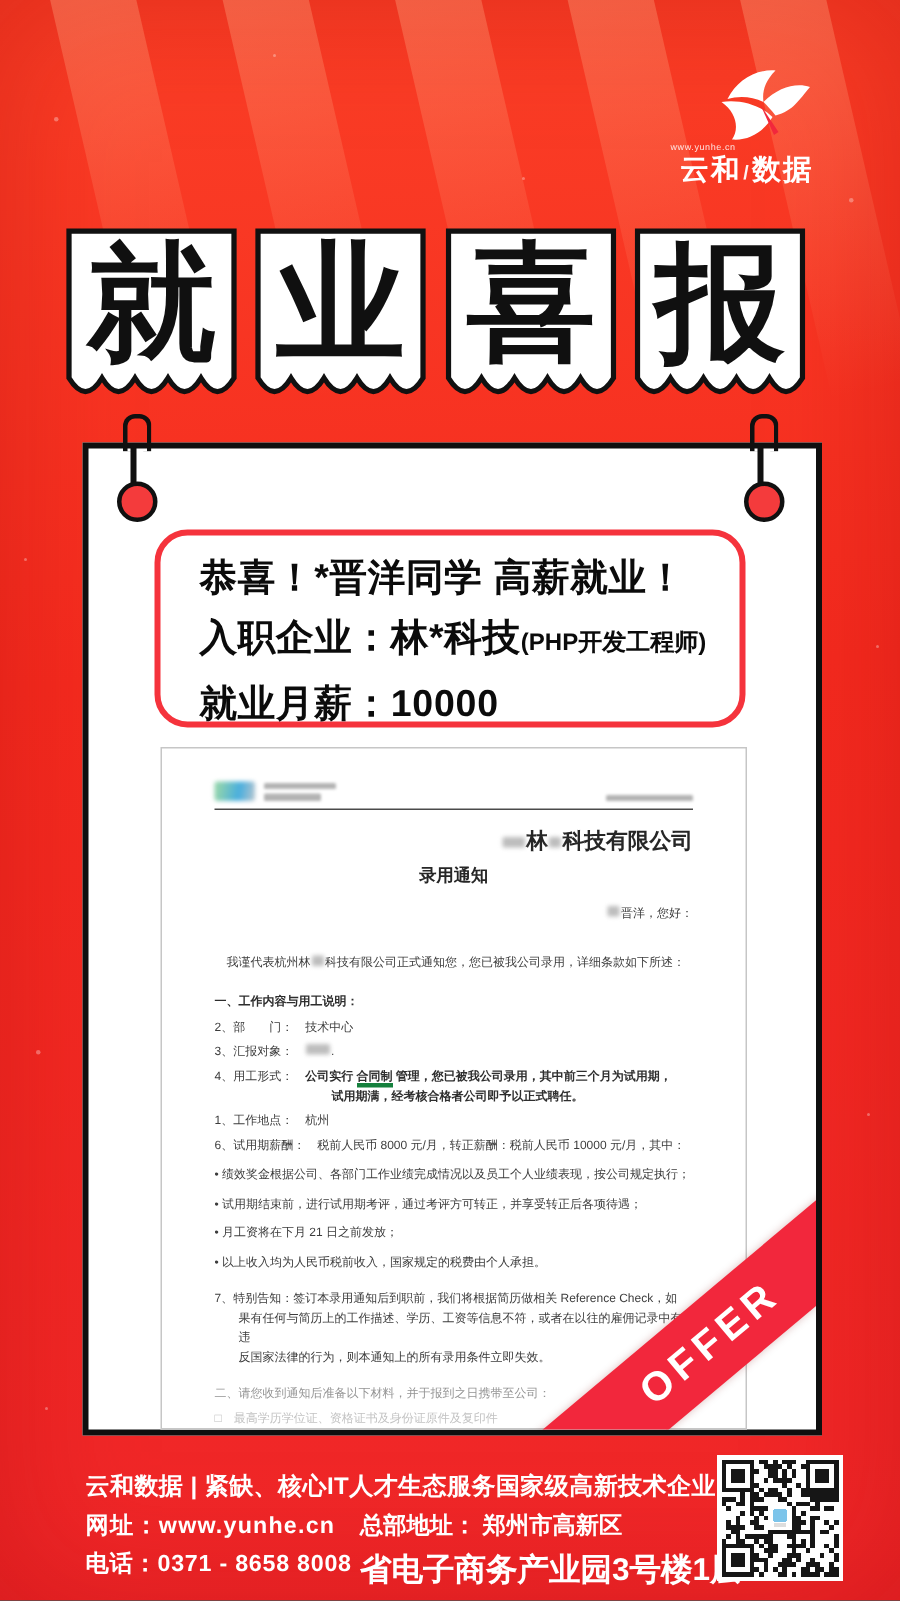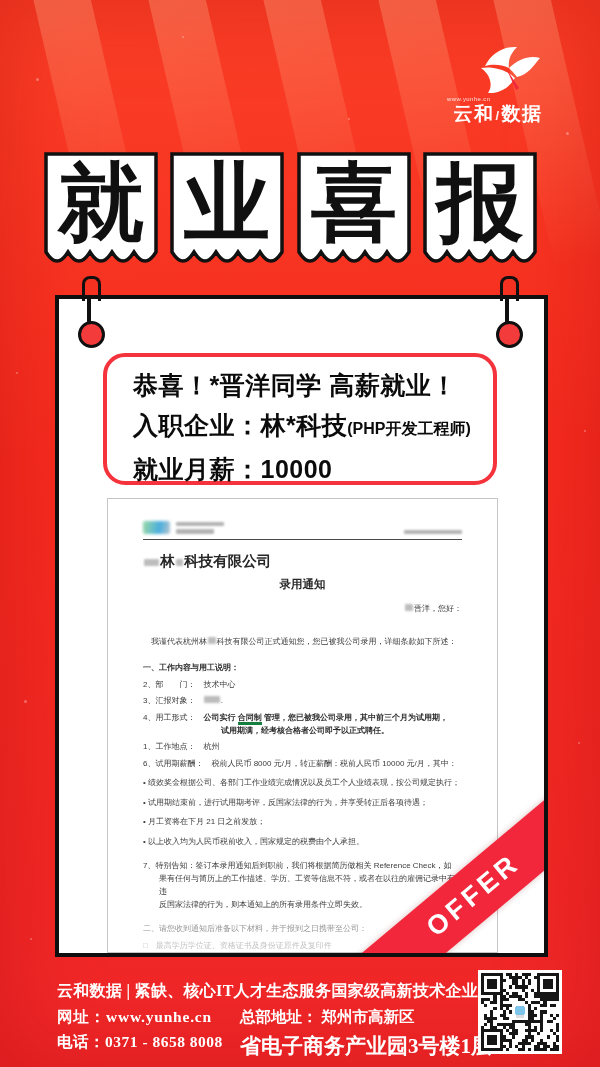--- a/index.html
+++ b/index.html
@@ -43,21 +43,21 @@
   .doc{position:absolute;left:48px;top:199px;width:391px;height:455px;box-sizing:border-box;
     border:1px solid #c6c6c6;padding:0 35px;background:#fff;overflow:hidden;}
   .doc-header{margin-top:22px;display:flex;align-items:flex-end;}
   .doc-header-left{display:flex;align-items:center;gap:6px;}
   .smudge{width:27px;height:13px;border-radius:2px;
     background:linear-gradient(100deg,#8fd3ae 10%,#49aede 60%,#b9c6cf);filter:blur(1.5px);}
   .hbar{background:#b3b3b3;filter:blur(1.1px);height:4.5px;border-radius:1px;}
   .hbar-stack{display:flex;flex-direction:column;gap:3px;}
   .doc-hr{border-top:1.5px solid #4a4a4a;margin-top:5px;}
   .dl{font-size:8px;line-height:13px;color:#3c3c3c;}
-  .t-company{margin-top:12px;text-align:left;font-size:14.5px;line-height:18px;font-weight:bold;color:#262626;}
+  .t-company{margin-top:12px;text-align:right;font-size:14.5px;line-height:18px;font-weight:bold;color:#262626;}
   .t-notice{margin-top:7px;text-align:center;font-size:11.5px;line-height:14px;font-weight:bold;color:#262626;}
   .greet{margin-top:11px;text-align:right;}
   .intro{margin-top:20px;text-indent:8px;}
   .sec{margin-top:13px;font-weight:bold;color:#2d2d2d;}
   .item{margin-top:3.5px;}
   .mt10{margin-top:11px;}
   .cont-deep{padding-left:78px;}
   .cont7{padding-left:16px;}
   .bullet{margin-top:6.5px;}
   .sec2{margin-top:11px;color:#949494;}
@@ -67,21 +67,21 @@
   .ul{border-bottom:3px solid #15803d;}
   .rd{display:inline-block;background:#bdbdbd;height:7px;border-radius:1px;filter:blur(1.3px);margin:0 1px;}
   
   .ribbon-clip{position:absolute;left:59px;top:299px;width:485px;height:654px;overflow:hidden;z-index:4;pointer-events:none;}
   .ribbon{position:absolute;left:214px;top:569px;width:400px;height:54px;background:#f2273c;
     transform:rotate(-40deg);display:flex;align-items:center;justify-content:center;
     box-shadow:0 0 6px rgba(120,0,0,.25);}
   .ribbon span{color:#fff;font-weight:900;font-size:27px;letter-spacing:4px;}
   
   .footer{position:absolute;left:0;top:975px;width:600px;height:92px;color:#fff;}
-  .f-abs{position:absolute;font-weight:bold;white-space:nowrap;font-family:Liberation Serif, serif;}
+  .f-abs{position:absolute;font-weight:bold;white-space:nowrap;}
   .f-tag{left:57px;top:6px;font-size:16px;letter-spacing:.3px;}
   .f-web{left:57px;top:32px;font-size:15.5px;letter-spacing:.8px;}
   .f-addr1{left:240px;top:32px;font-size:15.5px;}
   .f-tel{left:57px;top:57px;font-size:15.5px;letter-spacing:.5px;}
   .f-addr2{left:240px;top:57px;font-size:21px;}
   .qr{position:absolute;left:478px;top:970px;width:84px;height:84px;background:#fff;}
 </style>
 </head>
 <body>
 
@@ -178,21 +178,21 @@
           <div class="dl greet"><span class="rd" style="width: 7.6px;"></span><span>晋洋，您好：</span></div>
           <div class="dl intro"><span>我谨代表杭州林</span><span class="rd" style="width: 7.6px;"></span><span>科技有限公司正式通知您，您已被我公司录用，详细条款如下所述：</span></div>
           <div class="dl sec"><span>一、工作内容与用工说明：</span></div>
           <div class="dl item"><span>2、部　　门：　技术中心</span></div>
           <div class="dl item"><span>3、汇报对象：　</span><span class="rd" style="width: 15.2px;"></span><span>.</span></div>
           <div class="dl item"><span>4、用工形式：　</span><span class="b">公司实行 </span><span class="ul b">合同制</span><span class="b"> 管理，您已被我公司录用，其中前三个月为试用期，</span></div>
           <div class="dl cont-deep"><span class="b">试用期满，经考核合格者公司即予以正式聘任。</span></div>
           <div class="dl item"><span>1、工作地点：　杭州</span></div>
           <div class="dl item"><span>6、试用期薪酬：　税前人民币 8000 元/月，转正薪酬：税前人民币 10000 元/月，其中：</span></div>
           <div class="dl bullet"><span>• 绩效奖金根据公司、各部门工作业绩完成情况以及员工个人业绩表现，按公司规定执行；</span></div>
-          <div class="dl bullet"><span>• 试用期结束前，进行试用期考评，反国家法律的行为，并享受转正后各项待遇；</span></div>
+          <div class="dl bullet"><span>• 试用期结束前，进行试用期考评，通过考评方可转正，并享受转正后各项待遇；</span></div>
           <div class="dl bullet"><span>• 月工资将在下月 21 日之前发放；</span></div>
           <div class="dl bullet"><span>• 以上收入均为人民币税前收入，国家规定的税费由个人承担。</span></div>
           <div class="dl item mt10"><span>7、特别告知：签订本录用通知后到职前，我们将根据简历做相关 Reference Check，如</span></div>
           <div class="dl cont7"><span>果有任何与简历上的工作描述、学历、工资等信息不符，或者在以往的雇佣记录中有违</span></div>
           <div class="dl cont7"><span>反国家法律的行为，则本通知上的所有录用条件立即失效。</span></div>
           <div class="dl sec2"><span>二、请您收到通知后准备以下材料，并于报到之日携带至公司：</span></div>
           <div class="dl check f1"><span>□　最高学历学位证、资格证书及身份证原件及复印件</span></div>
         </div>
     </div>
   </div>

